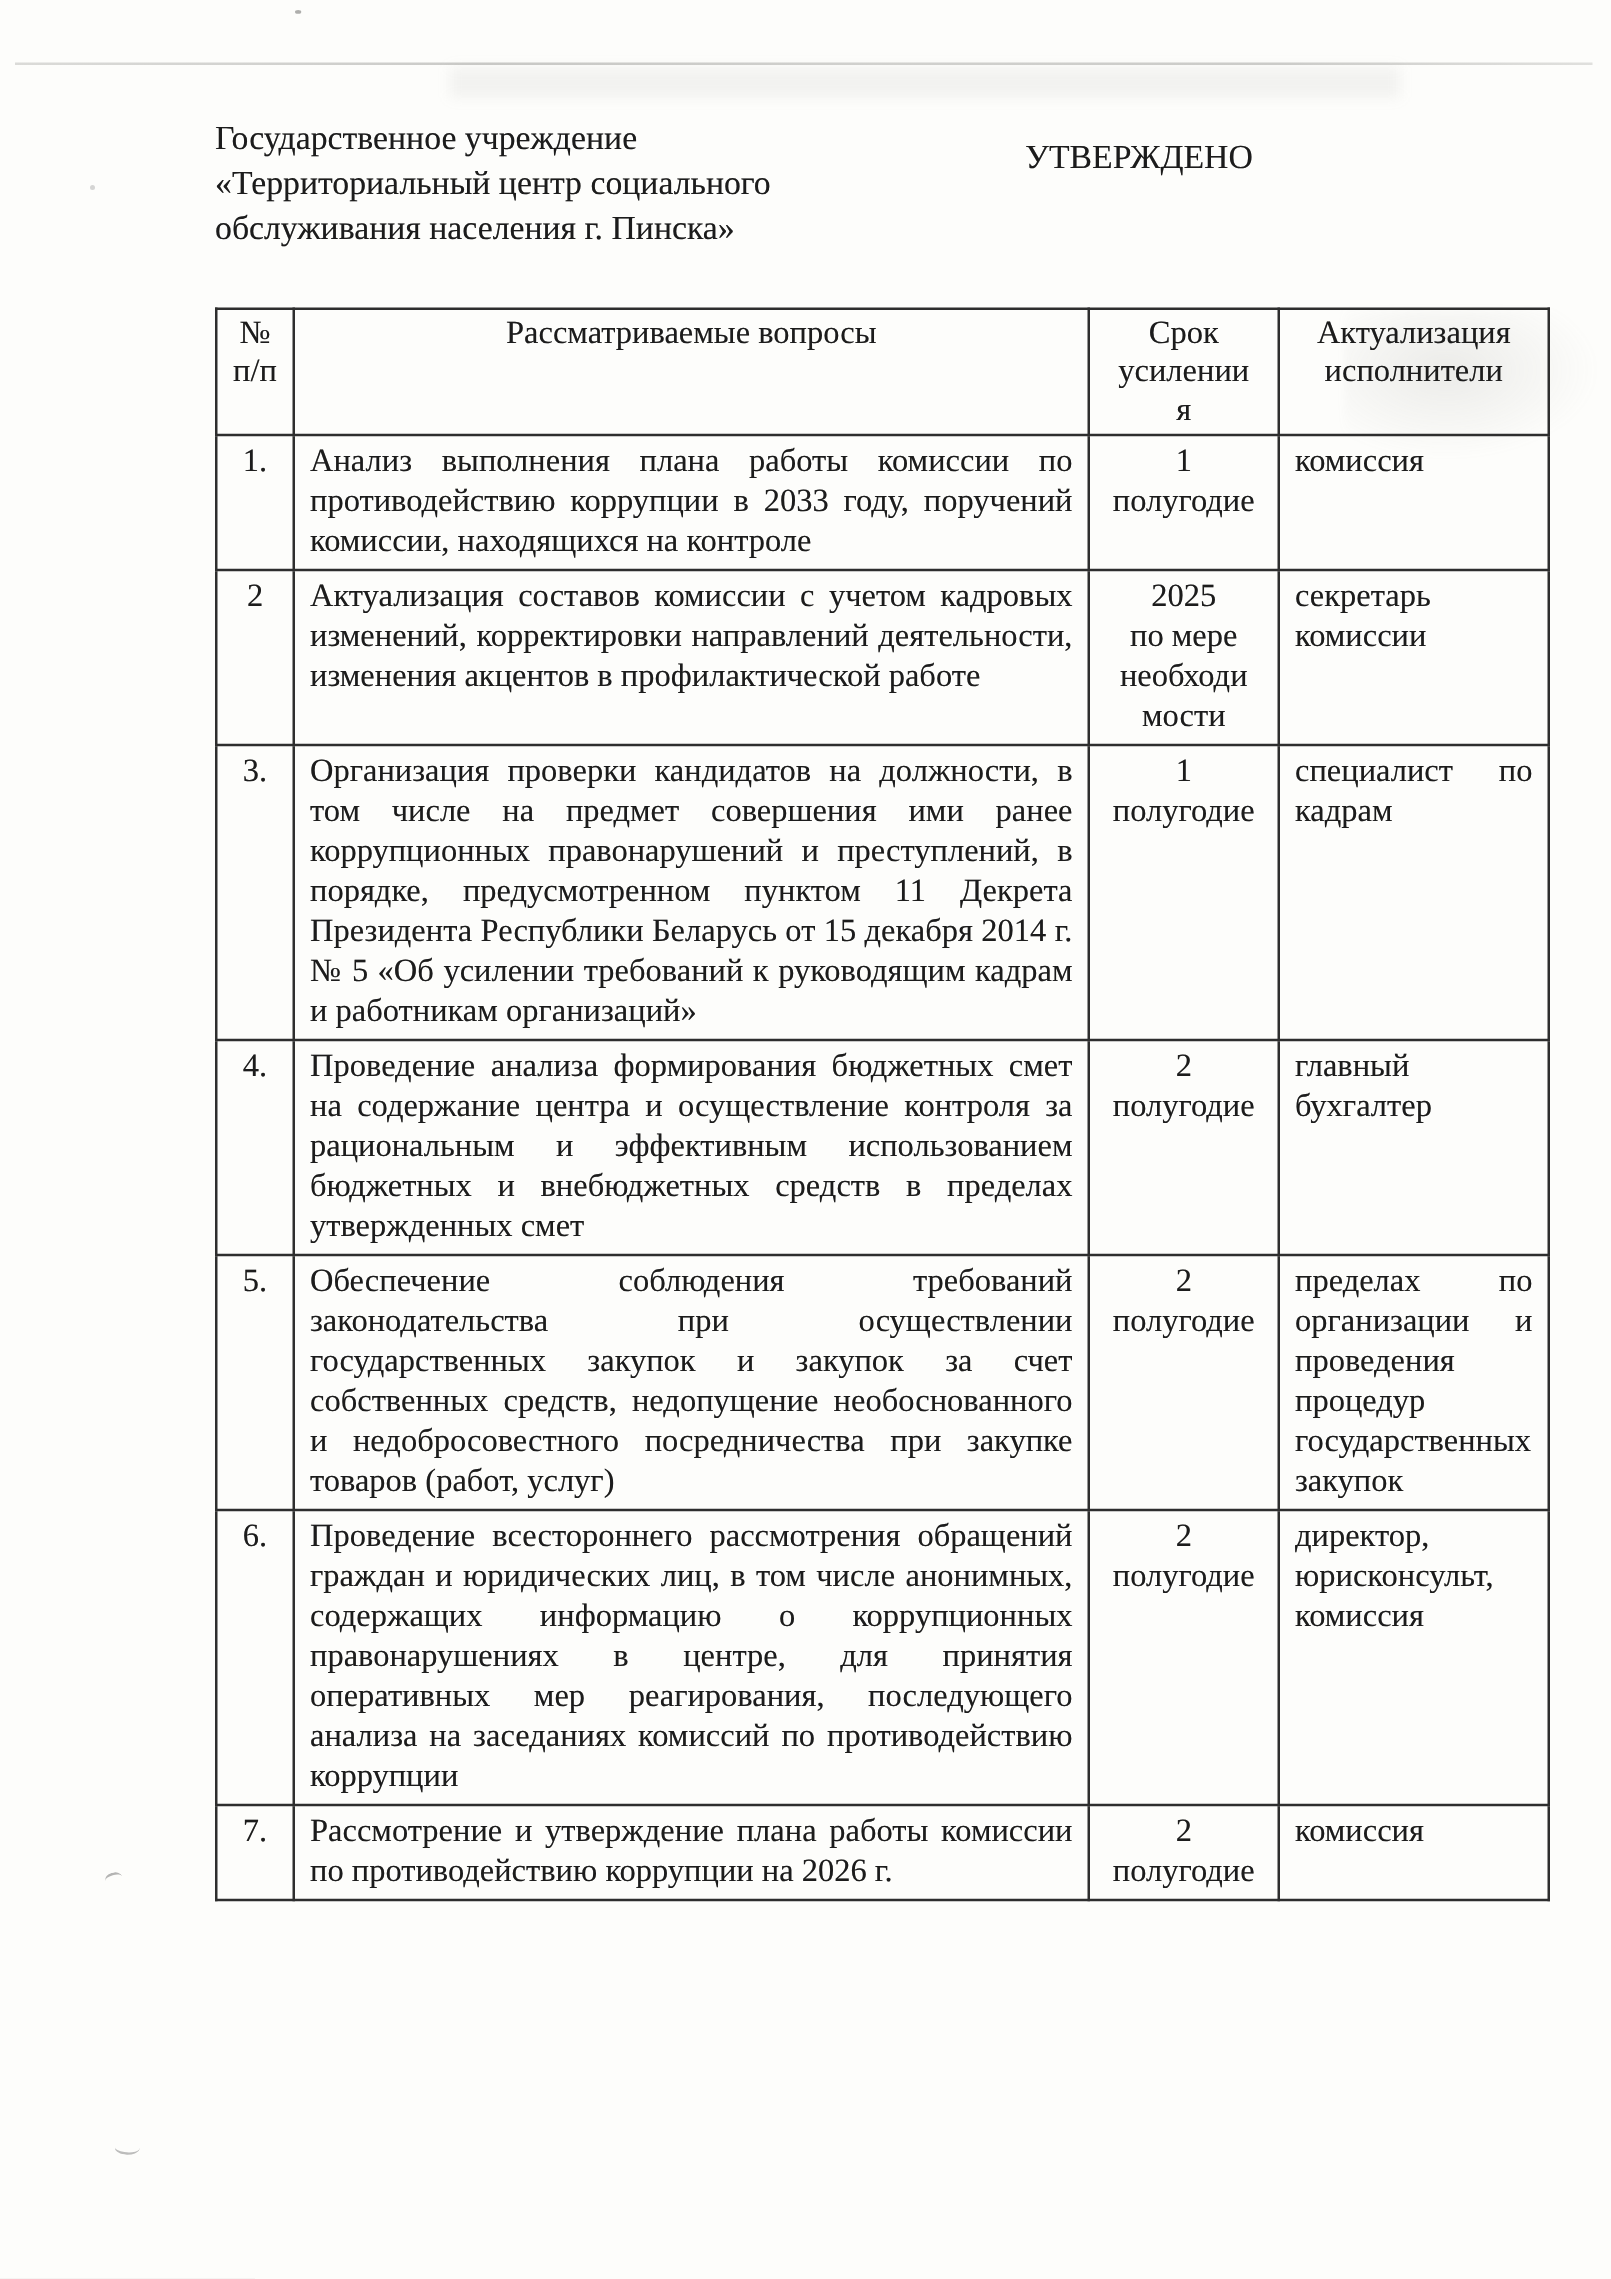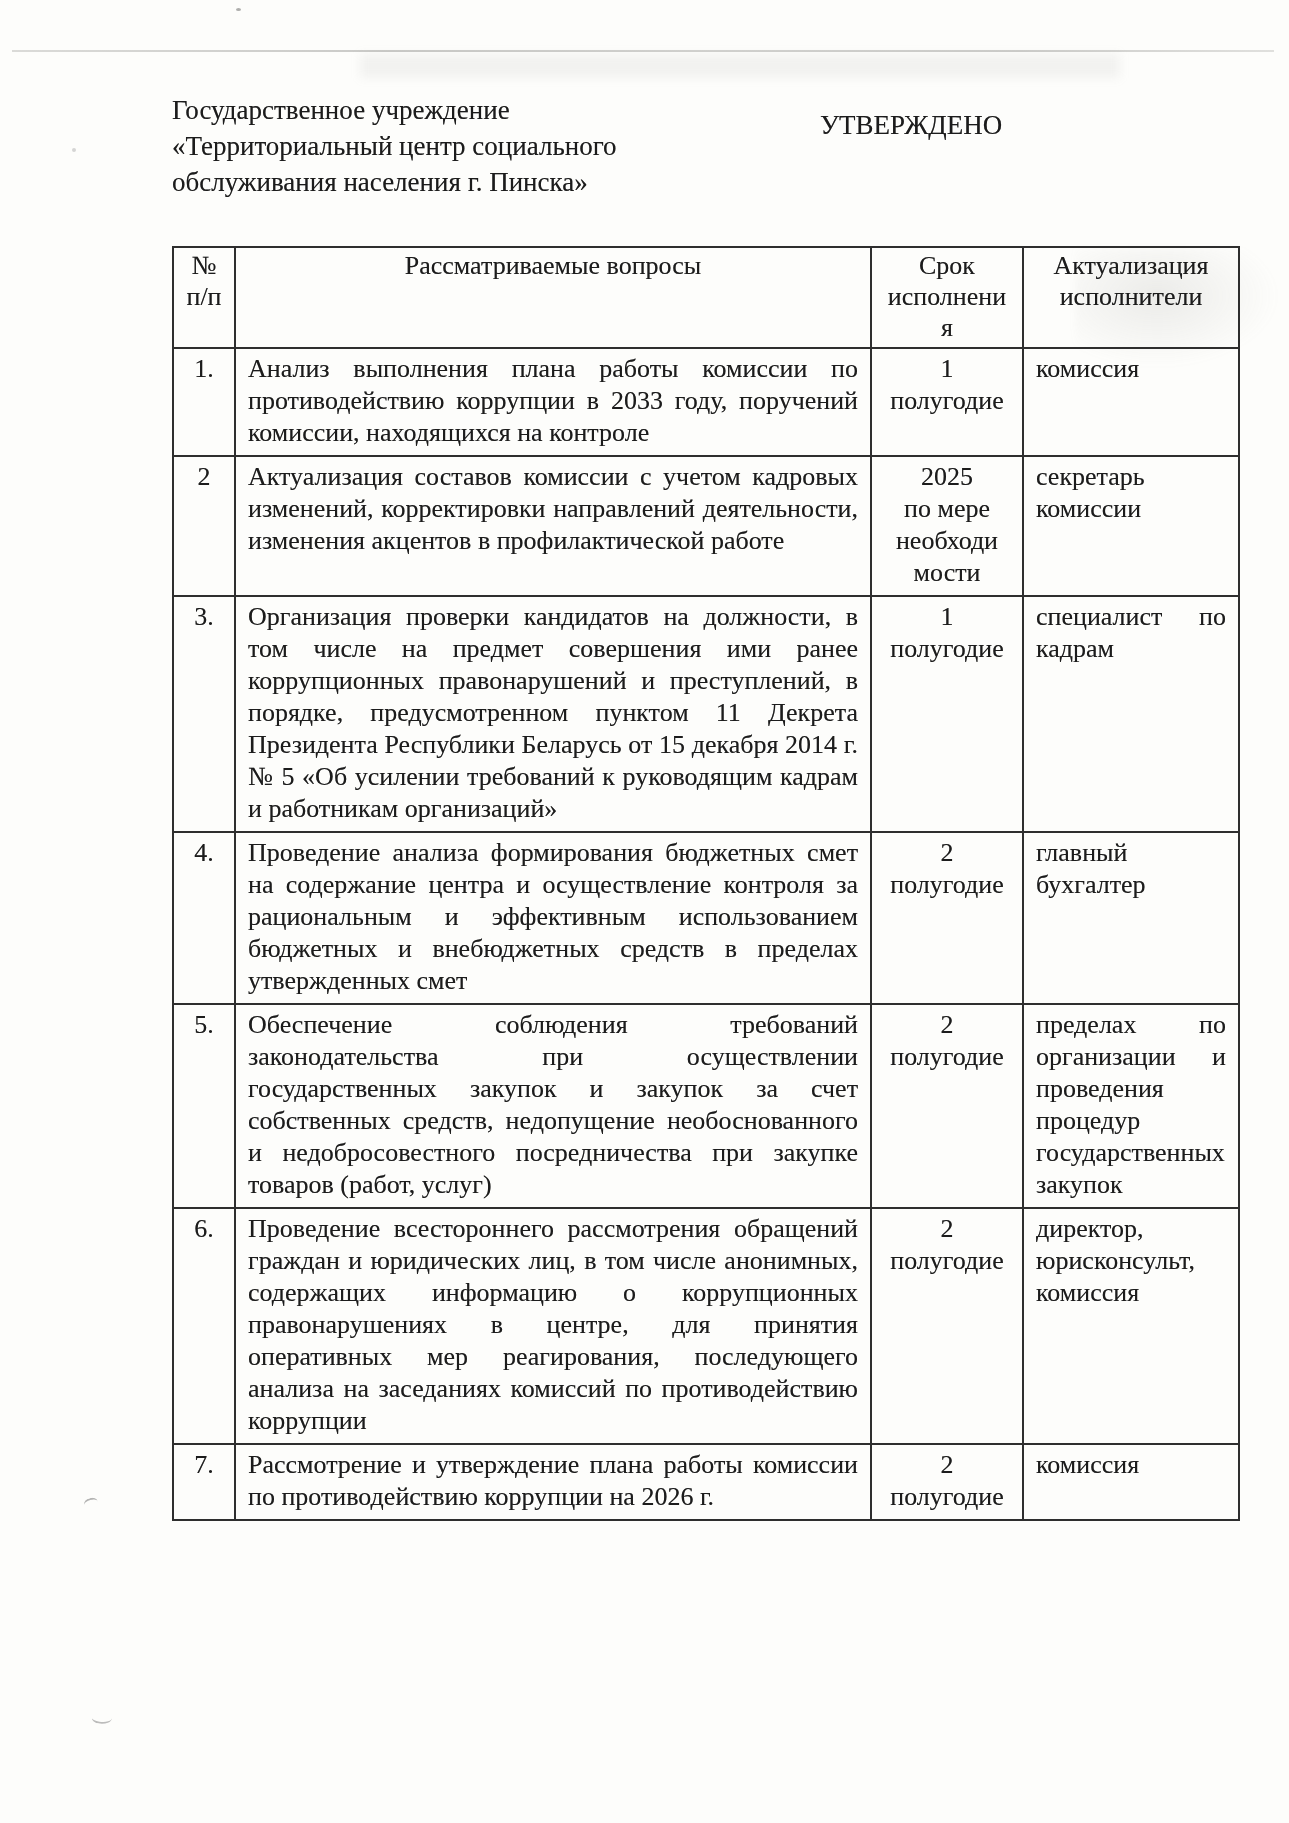--- a/index.html
+++ b/index.html
@@ -97,21 +97,21 @@
           <col class="c2">
           <col class="c3">
           <col class="c4">
       </colgroup>
       <thead>
         <tr>
           <th class="h-num">№
 п/п</th>
           <th class="h-q">Рассматриваемые вопросы</th>
           <th class="h-term">Срок
-исполнени
+усилении
 я</th>
           <th class="h-resp">Актуализация
 исполнители</th>
         </tr>
       </thead>
       <tbody>
         <tr>
           <td class="c-num">1.</td>
           <td class="c-q">Анализ выполнения плана работы комиссии по противодействию коррупции в 2033 году, поручений комиссии, находящихся на контроле</td>
           <td class="c-t">1

